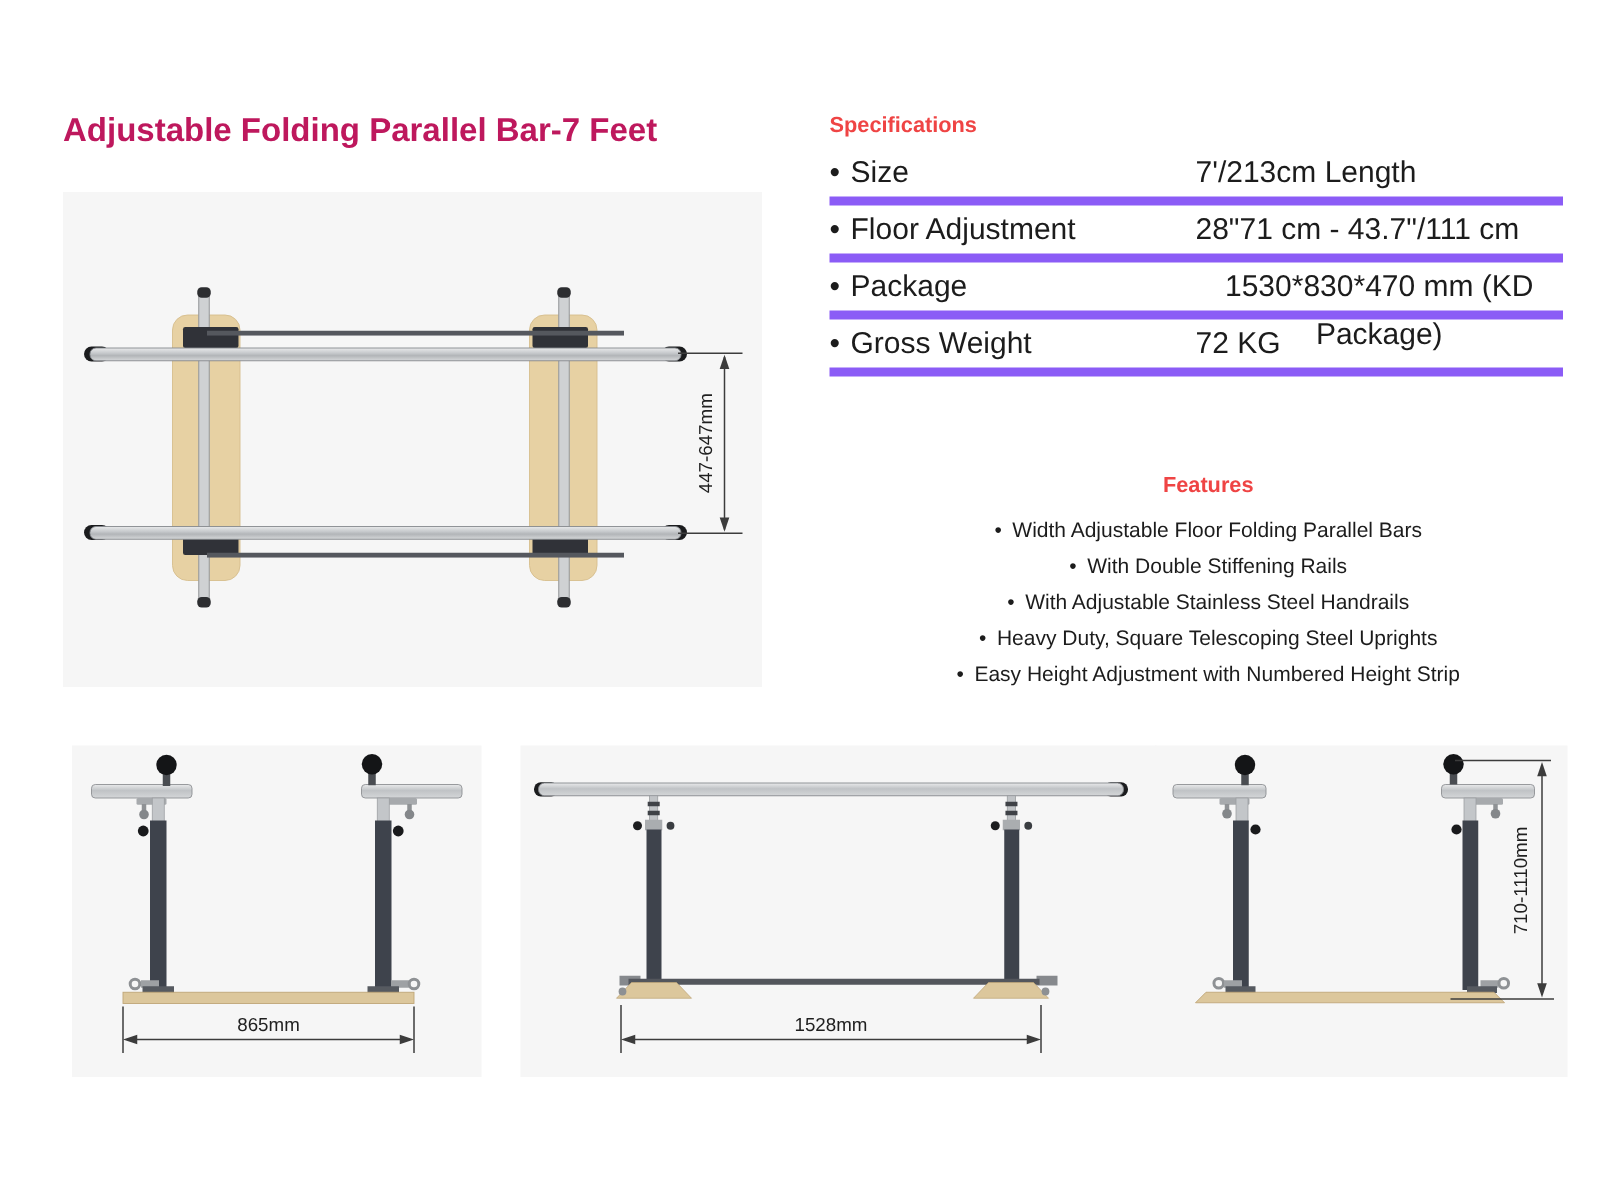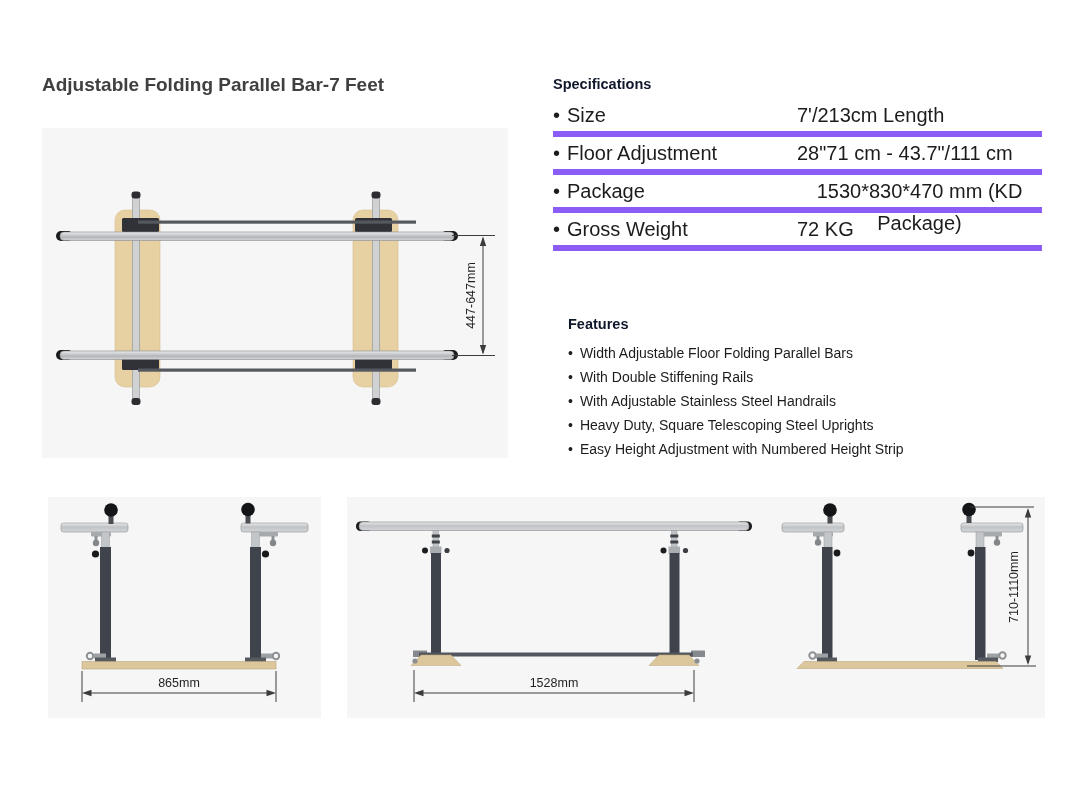--- a/index.html
+++ b/index.html
@@ -1,34 +1,34 @@
 <!DOCTYPE html>
 <html><head>
 <meta charset="utf-8">
 <style>
   html,body{margin:0;padding:0;background:#ffffff;}
   body{font-family:"Liberation Sans", sans-serif; color:#1c1c1c;}
   .page{position:relative;width:1077px;height:787px;background:#fff;overflow:hidden;}
 
-  .page-title{position:absolute;left:42px;top:74px;font-size:19px;font-weight:bold;color:#404040;}
+  .page-title{position:absolute;left:42px;top:74px;font-size:22px;font-weight:bold;color:#be185d;}
 
   .panel{position:absolute;background:#f6f6f6;}
   .panel-topview{left:42px;top:128px;width:466px;height:330px;}
   .panel-end1{left:48px;top:497px;width:273px;height:221px;}
   .panel-side{left:347px;top:497px;width:424px;height:221px;}
   .panel-end2{left:770px;top:497px;width:275px;height:221px;}
 
   .specs{position:absolute;left:553px;top:76px;width:489px;}
-  .section-heading{font-size:14.5px;font-weight:bold;color:#0f172a;margin:0;}
+  .section-heading{font-size:14.5px;font-weight:bold;color:#ef4444;margin:0;}
   .spec-table{margin-top:7px;}
   .spec-row{position:relative;height:32px;line-height:32px;border-bottom:6px solid #8b5cf6;font-size:20px;}
   .spec-label::before{content:"\2022";margin-right:7px;}
   .spec-value{position:absolute;left:244px;top:0;text-align:center;}
 
-  .features{position:absolute;left:568px;top:316px;width:505px;}
+  .features{position:absolute;left:553px;top:316px;width:505px;text-align:center;}
   .feature-list{margin-top:9px;}
   .feature-item{font-size:14px;line-height:24px;}
   .feature-item::before{content:"\2022";margin-right:7px;}
 
   svg text{font-family:"Liberation Sans", sans-serif;}
 </style>
 </head>
 <body>
 
 <div class="page">

